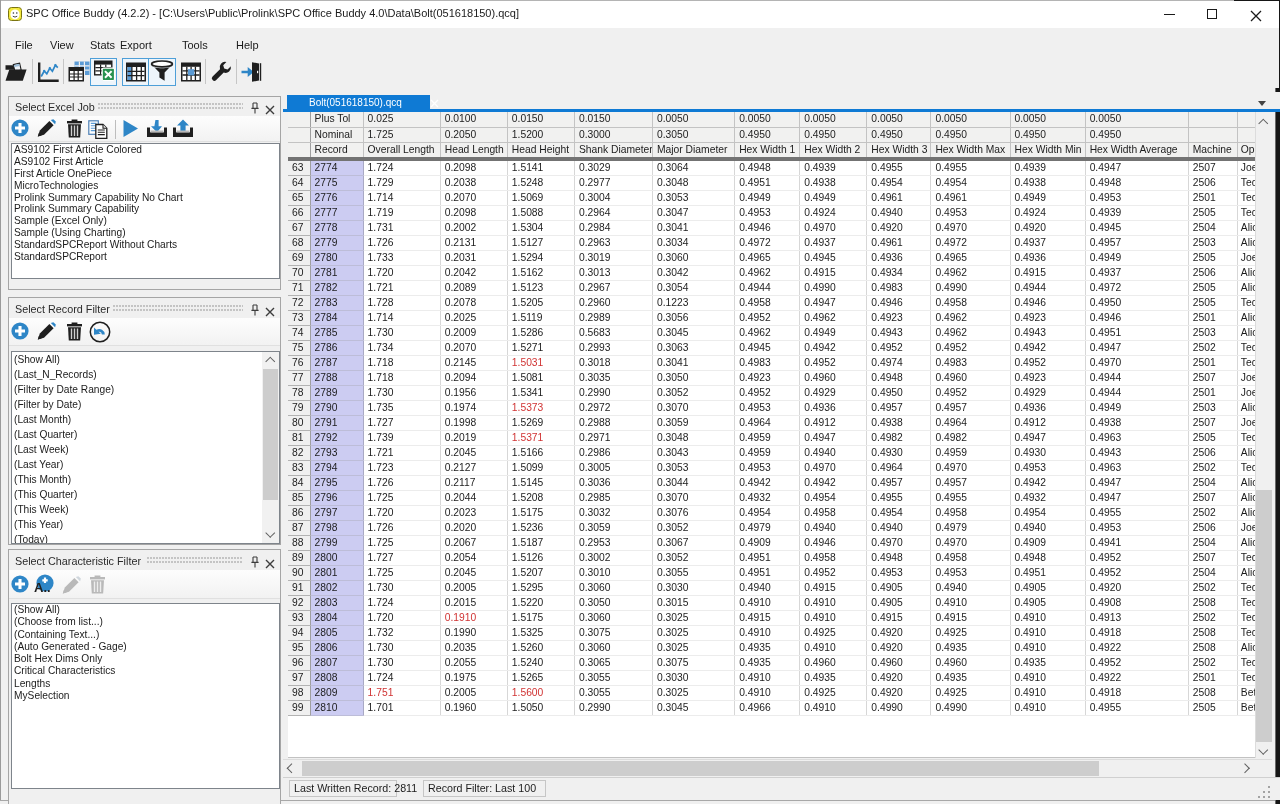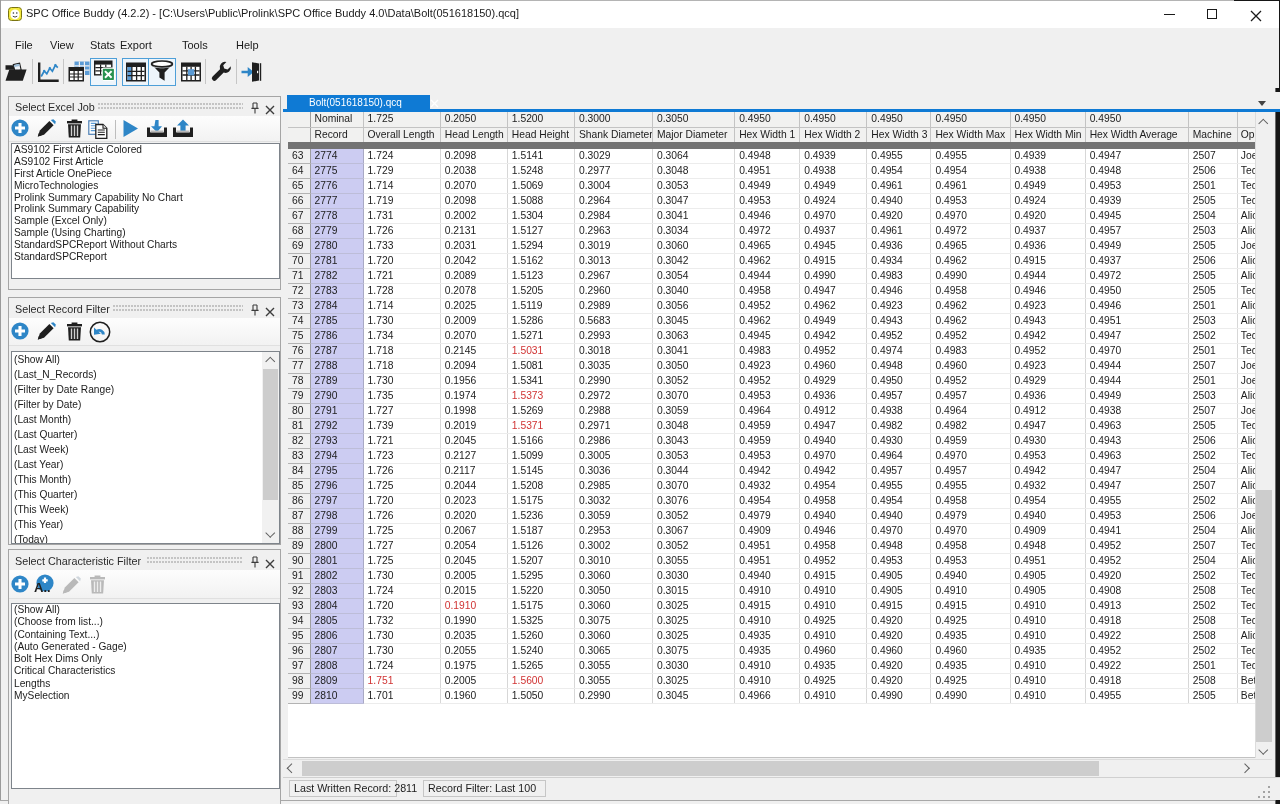--- a/index.html
+++ b/index.html
@@ -20,21 +20,21 @@
 #p1 .li{height:11.9px;line-height:11.9px}
 #p2 .li{height:15px;line-height:15px}
 #p3 .li{height:12.3px;line-height:12.3px}
 #tabstrip{left:283px;top:92px;width:997px;height:17px;background:#f0f0f0}
 #tab{position:absolute;left:4px;top:3px;width:143px;height:17px;background:#0f7ad4;color:#fff;font-size:10px}
 #bluebar{left:283px;top:109px;width:997px;height:3px;background:#0f7ad4}
 #gridwrap{left:288px;top:112px;width:967px;height:646px;overflow:hidden;background:#fff;border-bottom:1px solid #c2c2c2}
 #grid{border-collapse:collapse;table-layout:fixed;width:980px}
 #grid td{height:15px;padding:0 0 0 4px;font-size:10.3px;line-height:14px;color:#1c1c1c;white-space:nowrap;overflow:hidden;border-right:1px solid #d7d7d7;border-bottom:1px solid #ececec;background:#fff}
 #grid td.h{background:#f1f1f0;border-right:1px solid #c3c3c3;border-bottom:1px solid #c3c3c3}
-#grid td.ch{border-bottom:7px solid #737373}
+#grid td.ch{border-bottom:4px solid #737373}
 #grid td.rn{background:#f0f0f0;border-right:1px solid #9f9f9f;border-bottom:1px solid #b3b3b3}
 #grid td.rn0{border-right:1px solid #9f9f9f}
 #grid td.rc{background:#ccccf2;border-right:1px solid #a9a9c4;border-bottom:1px solid #bdbdd8}
 #grid td.red{color:#d03333}
 .sb{position:absolute;background:#f0f0f0}
 .thumb{position:absolute;background:#cdcdcd}
 .chev{position:absolute;width:6.5px;height:6.5px;border-left:1.4px solid #606060;border-top:1.4px solid #606060}
 #statusbar{left:283px;top:777px;width:997px;height:23px;background:#f0f0f0;border-top:1px solid #d0d0d0}
 .sbox{position:absolute;top:780px;height:17px;border:1px solid #c6c6c6;font-size:10.7px;white-space:nowrap;color:#1c1c1c;line-height:15px;padding-left:4px}
 </style></head>
@@ -308,20 +308,37 @@
         <col style="width:64px">
         <col style="width:79px">
         <col style="width:75px">
         <col style="width:103px">
         <col style="width:49px">
         <col style="width:30px">
       </colgroup>
       <tbody>
         <tr>
           <td class="h rn0"></td>
+          <td class="h lbl">Plus Tol</td>
+          <td class="h">0.025</td>
+          <td class="h">0.0100</td>
+          <td class="h">0.0150</td>
+          <td class="h">0.0150</td>
+          <td class="h">0.0050</td>
+          <td class="h">0.0050</td>
+          <td class="h">0.0050</td>
+          <td class="h">0.0050</td>
+          <td class="h">0.0050</td>
+          <td class="h">0.0050</td>
+          <td class="h">0.0050</td>
+          <td class="h"></td>
+          <td class="h"></td>
+        </tr>
+        <tr>
+          <td class="h rn0"></td>
           <td class="h lbl">Nominal</td>
           <td class="h">1.725</td>
           <td class="h">0.2050</td>
           <td class="h">1.5200</td>
           <td class="h">0.3000</td>
           <td class="h">0.3050</td>
           <td class="h">0.4950</td>
           <td class="h">0.4950</td>
           <td class="h">0.4950</td>
           <td class="h">0.4950</td>
@@ -500,21 +517,21 @@
           <td>2505</td>
           <td style="padding-left:3px">Alice</td>
         </tr>
         <tr>
           <td class="rn">72</td>
           <td class="rc">2783</td>
           <td>1.728</td>
           <td>0.2078</td>
           <td>1.5205</td>
           <td>0.2960</td>
-          <td>0.3040</td>
+          <td>0.1223</td>
           <td>0.4958</td>
           <td>0.4947</td>
           <td>0.4946</td>
           <td>0.4958</td>
           <td>0.4946</td>
           <td>0.4950</td>
           <td>2505</td>
           <td style="padding-left:3px">Ted</td>
         </tr>
         <tr>

